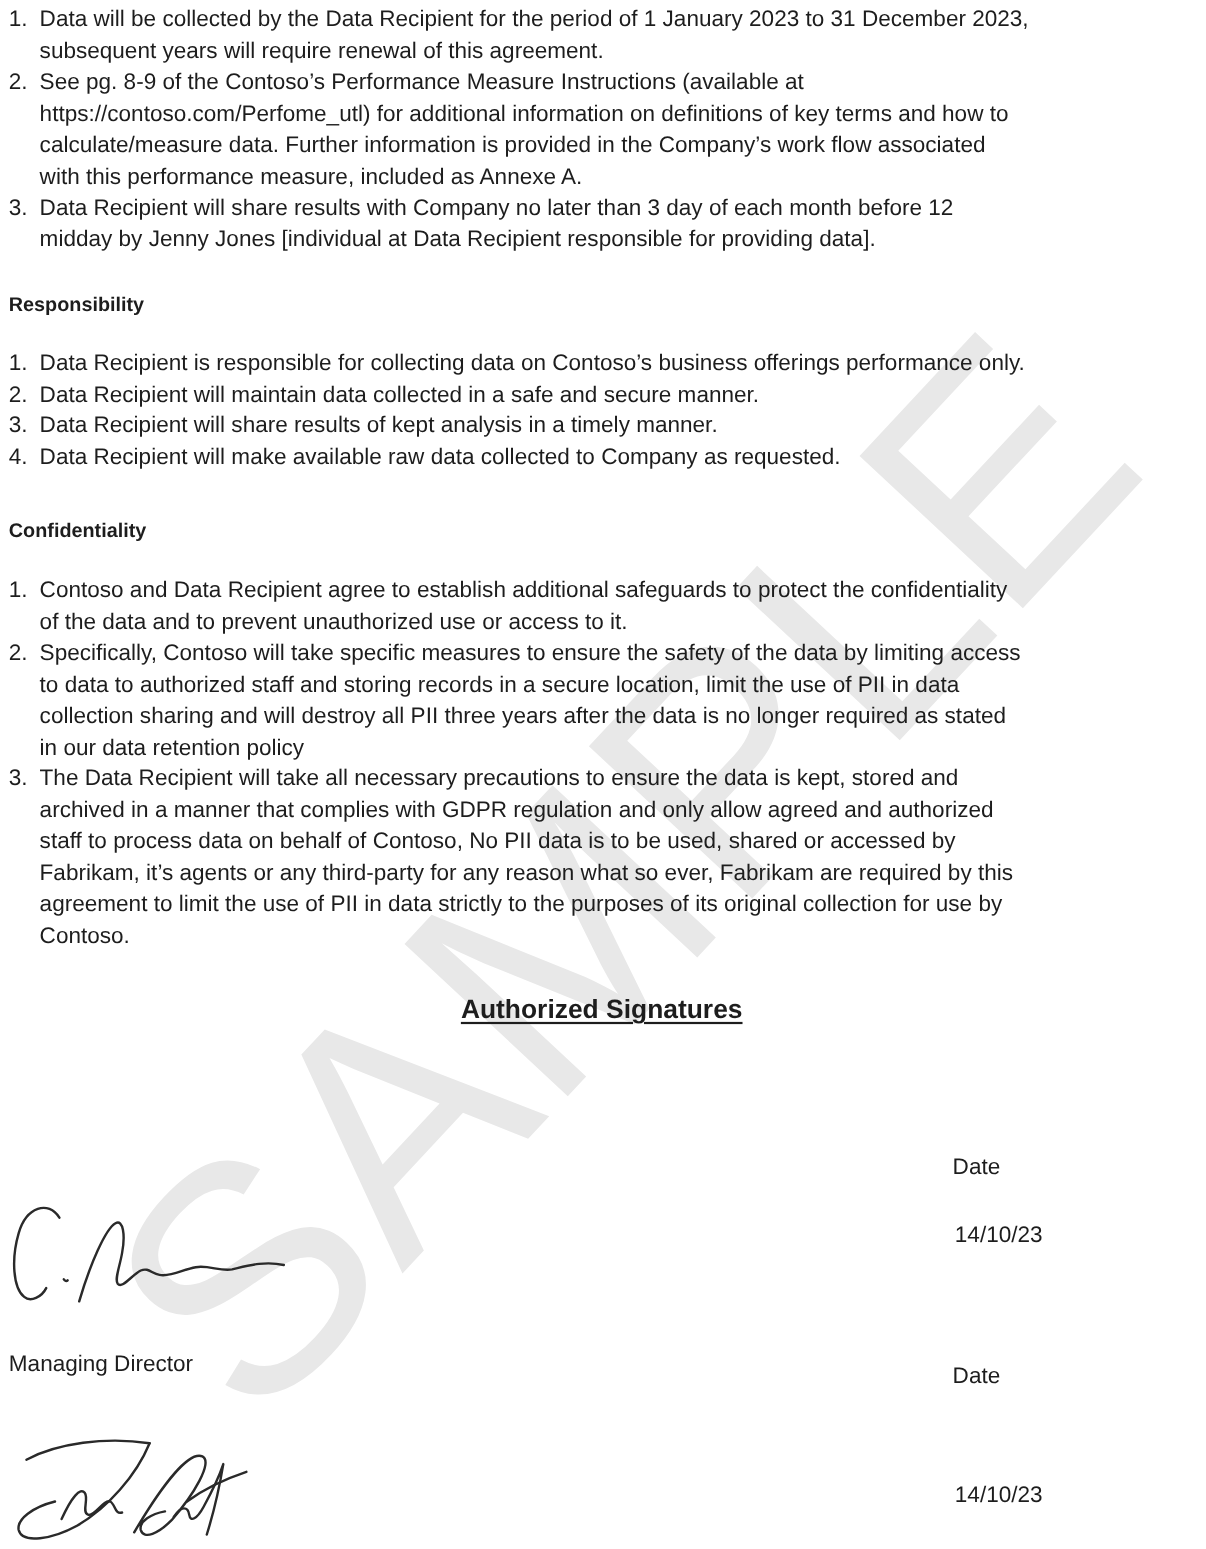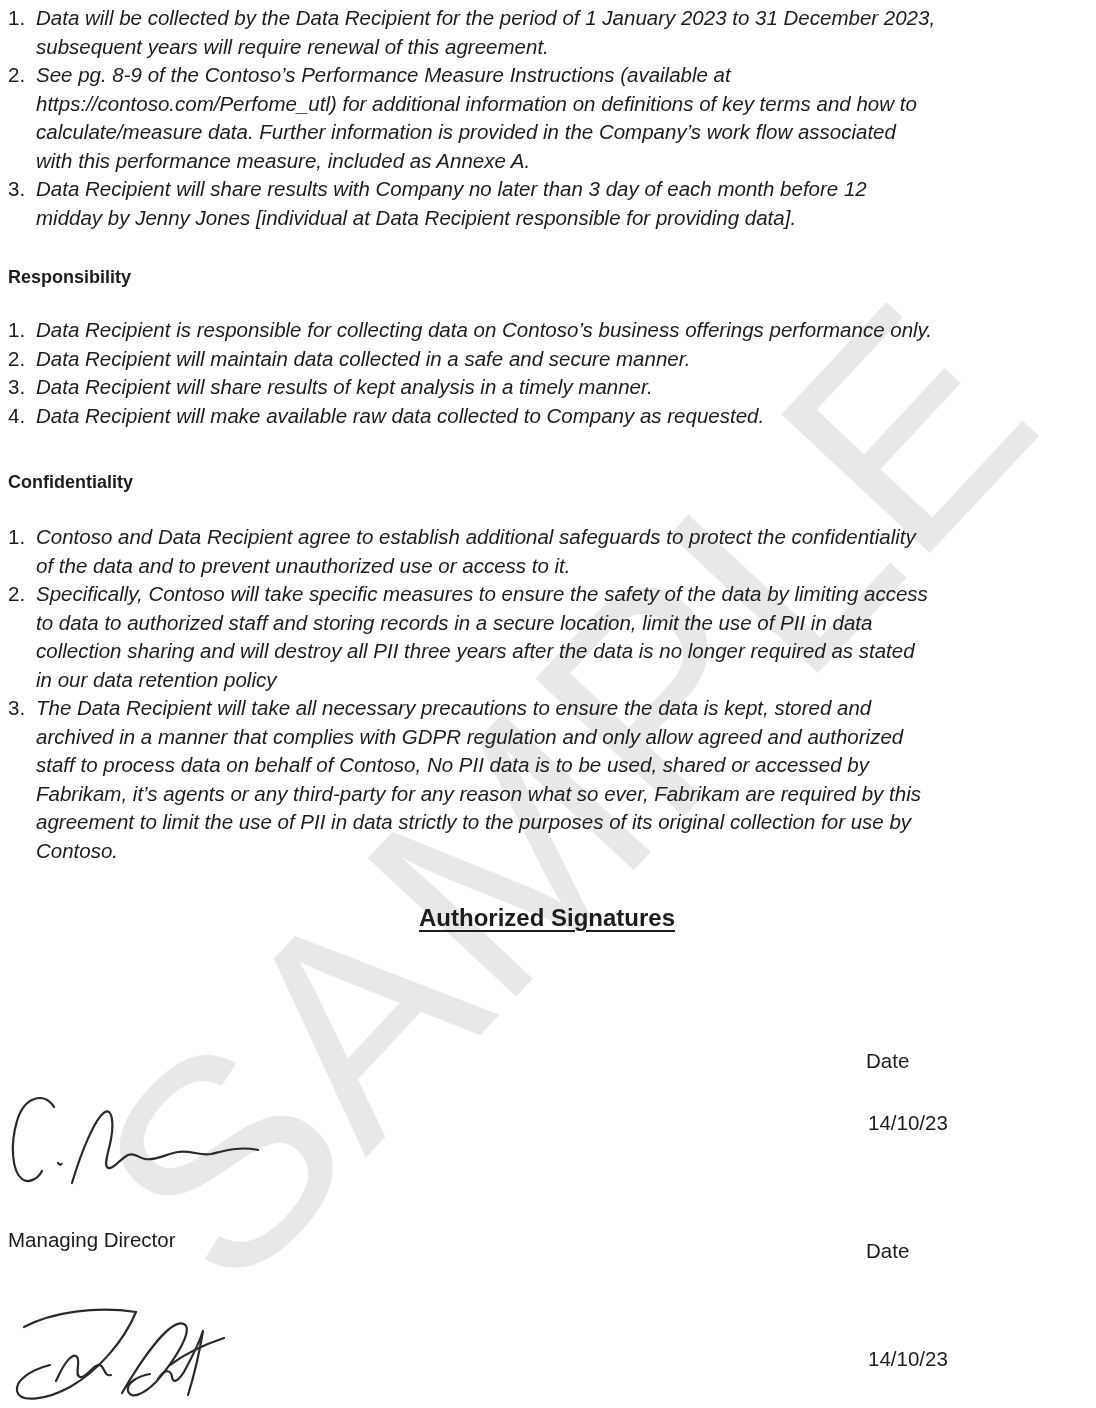--- a/index.html
+++ b/index.html
@@ -47,21 +47,20 @@
   ol.doc-list > li {
     display: grid;
     grid-template-columns: 28px 1fr;
     align-items: start;
   }
   .li-num {
     white-space: nowrap;
   }
   .li-text {
     white-space: pre-wrap;
-    font-style: italic;
   }
   .section-heading {
     font-size: 18px;
     font-weight: 700;
     line-height: 30px;
     margin: 0;
   }
   .heading-responsibility { margin: 30px 0 24px 0; }
   .heading-confidentiality { margin: 37px 0 26px 0; }
   .sig-heading {

